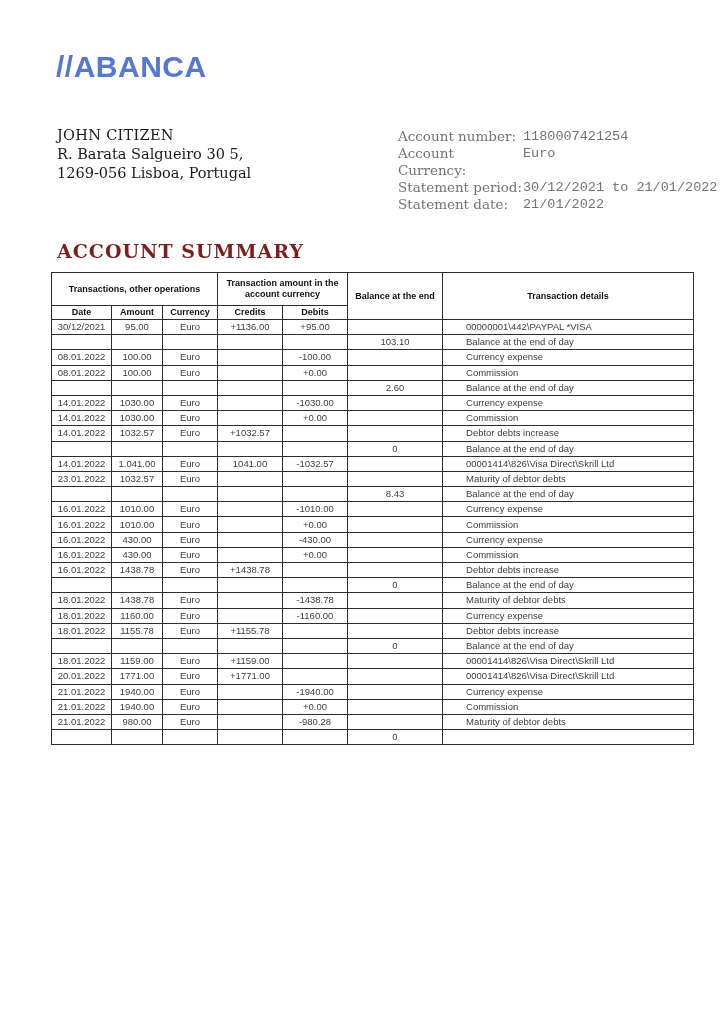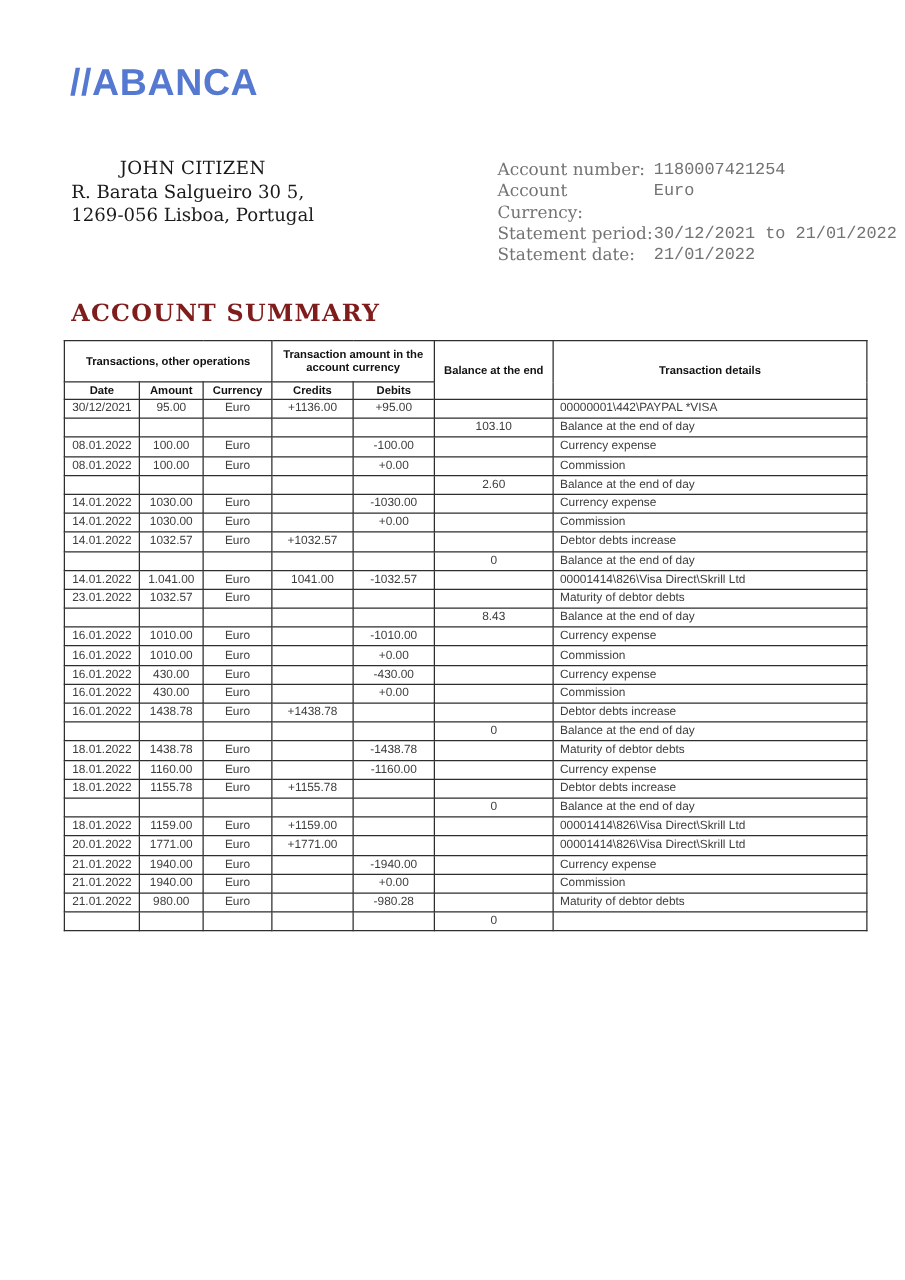--- a/index.html
+++ b/index.html
@@ -30,21 +30,21 @@
   
   .customer {
     position: absolute;
     left: 57px;
     top: 126px;
     font-family: "DejaVu Serif", serif;
     font-size: 14.5px;
     line-height: 19px;
     color: #1a1a1a;
   }
-  .customer .name { letter-spacing: 0.3px; text-align: center; }
+  .customer .name { letter-spacing: 0.3px; }
 
   
   .account-info {
     position: absolute;
     left: 398px;
     top: 128px;
     font-family: "DejaVu Serif", serif;
     font-size: 13.5px;
     line-height: 17px;
     color: #737373;
@@ -93,21 +93,21 @@
   .tx-table tr.group-row th { height: 33px; }
   .tx-table tr.sub-row th { height: 14px; padding: 1px 2px; }
   .tx-table td {
     height: 15.2px;
     font-size: 9.5px;
     color: #3d3d3d;
     text-align: center;
     padding: 0 2px;
     line-height: 14px;
   }
-  .tx-table td.col-details { text-align: left; padding-left: 5px; }
+  .tx-table td.col-details { text-align: left; padding-left: 23px; }
 
   
   .footer {
     position: absolute;
     left: 0;
     top: 840px;
     width: 100%;
     text-align: center;
     font-family: "DejaVu Serif", serif;
     color: #1a1a1a;

